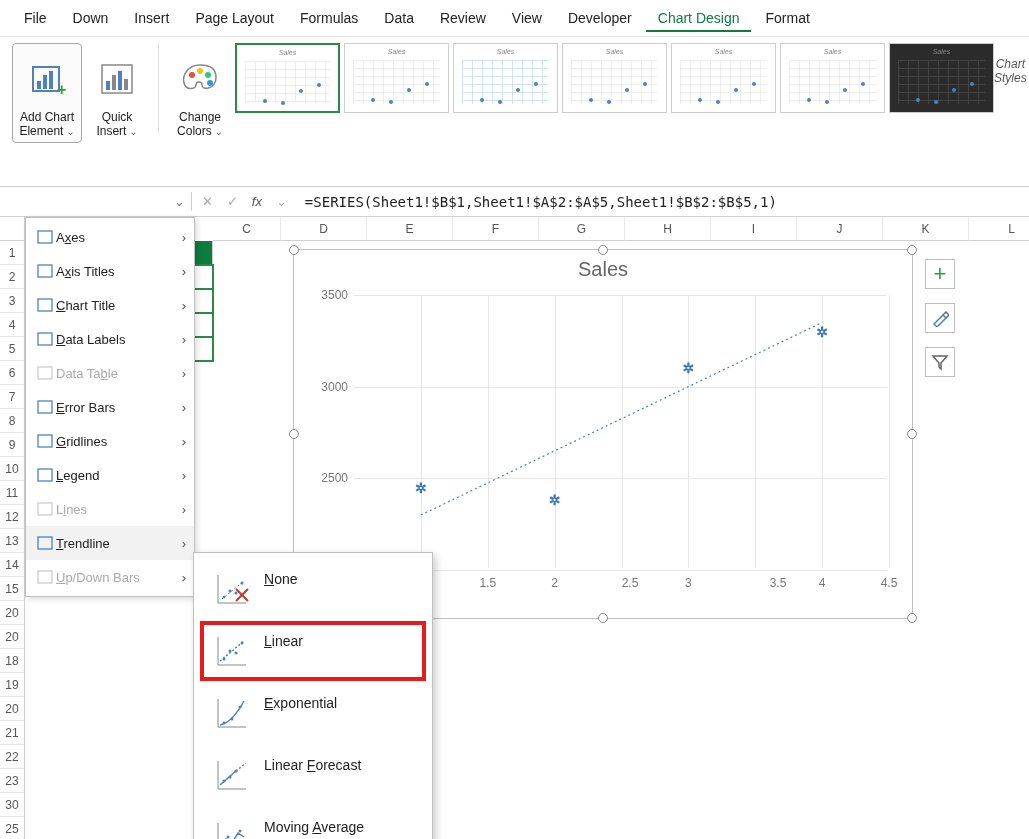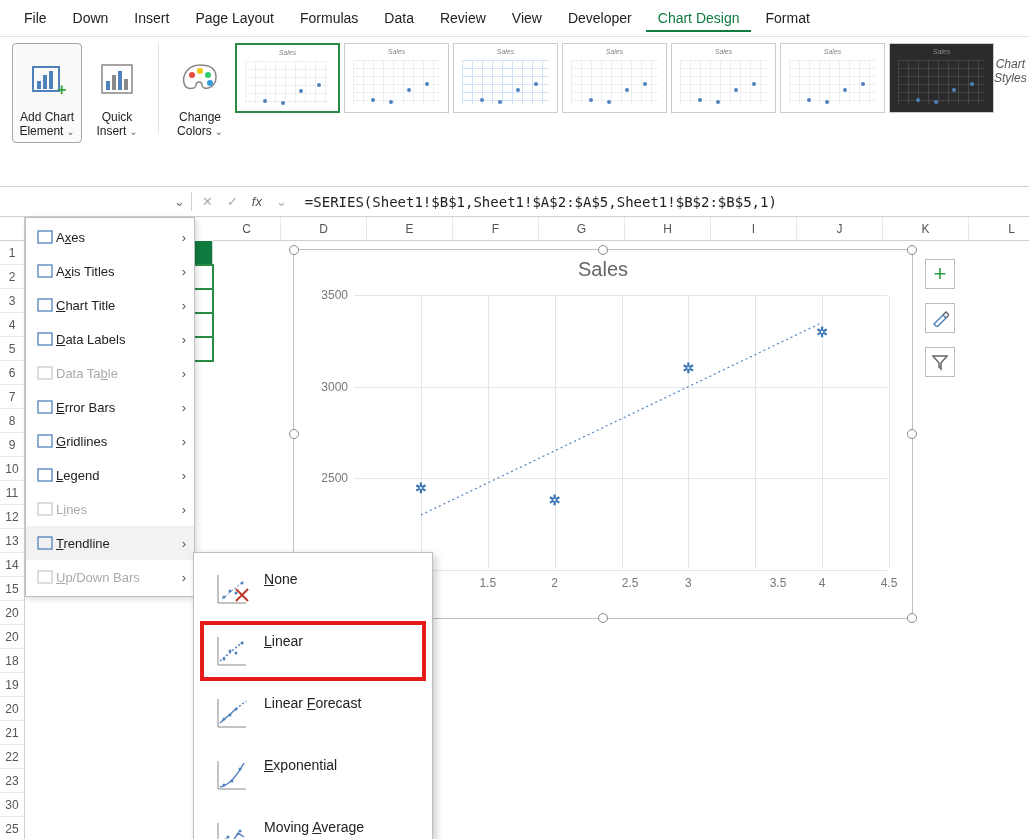--- a/index.html
+++ b/index.html
@@ -407,41 +407,41 @@
               <circle cx="28" cy="10" r="1.5" fill="#4f81bd"></circle>
             </svg>
           </span>
           <span><u>L</u>inear</span>
         </div>
         <div class="li2">
           <span class="ico2">
             <svg width="36" height="36">
               <line x1="4" y1="32" x2="4" y2="4" stroke="#888"></line>
               <line x1="4" y1="32" x2="32" y2="32" stroke="#888"></line>
+              <path d="M6 30 Q18 28 30 6" fill="none" stroke="#4f81bd" stroke-width="1.5"></path>
+              <circle cx="10" cy="28" r="1.5" fill="#4f81bd"></circle>
+              <circle cx="18" cy="24" r="1.5" fill="#4f81bd"></circle>
+              <circle cx="26" cy="12" r="1.5" fill="#4f81bd"></circle>
+            </svg>
+          </span>
+          <span><u>E</u>xponential</span>
+        </div>
+        <div class="li2">
+          <span class="ico2">
+            <svg width="36" height="36">
+              <line x1="4" y1="32" x2="4" y2="4" stroke="#888"></line>
+              <line x1="4" y1="32" x2="32" y2="32" stroke="#888"></line>
               <line x1="6" y1="28" x2="22" y2="14" stroke="#4f81bd" stroke-width="1.5"></line>
               <line x1="22" y1="14" x2="32" y2="6" stroke="#4f81bd" stroke-width="1.5" stroke-dasharray="2 2"></line>
               <circle cx="10" cy="24" r="1.5" fill="#4f81bd"></circle>
               <circle cx="16" cy="20" r="1.5" fill="#4f81bd"></circle>
               <circle cx="22" cy="14" r="1.5" fill="#4f81bd"></circle>
             </svg>
           </span>
           <span>Linear <u>F</u>orecast</span>
-        </div>
-        <div class="li2">
-          <span class="ico2">
-            <svg width="36" height="36">
-              <line x1="4" y1="32" x2="4" y2="4" stroke="#888"></line>
-              <line x1="4" y1="32" x2="32" y2="32" stroke="#888"></line>
-              <path d="M6 30 Q18 28 30 6" fill="none" stroke="#4f81bd" stroke-width="1.5"></path>
-              <circle cx="10" cy="28" r="1.5" fill="#4f81bd"></circle>
-              <circle cx="18" cy="24" r="1.5" fill="#4f81bd"></circle>
-              <circle cx="26" cy="12" r="1.5" fill="#4f81bd"></circle>
-            </svg>
-          </span>
-          <span><u>E</u>xponential</span>
         </div>
         <div class="li2">
           <span class="ico2">
             <svg width="36" height="36">
               <line x1="4" y1="32" x2="4" y2="4" stroke="#888"></line>
               <line x1="4" y1="32" x2="32" y2="32" stroke="#888"></line>
               <path d="M6 26 L12 20 L18 24 L24 14 L30 18" fill="none" stroke="#4f81bd" stroke-width="1.5"></path>
               <circle cx="8" cy="28" r="1.5" fill="#4f81bd"></circle>
               <circle cx="14" cy="18" r="1.5" fill="#4f81bd"></circle>
               <circle cx="20" cy="26" r="1.5" fill="#4f81bd"></circle>

